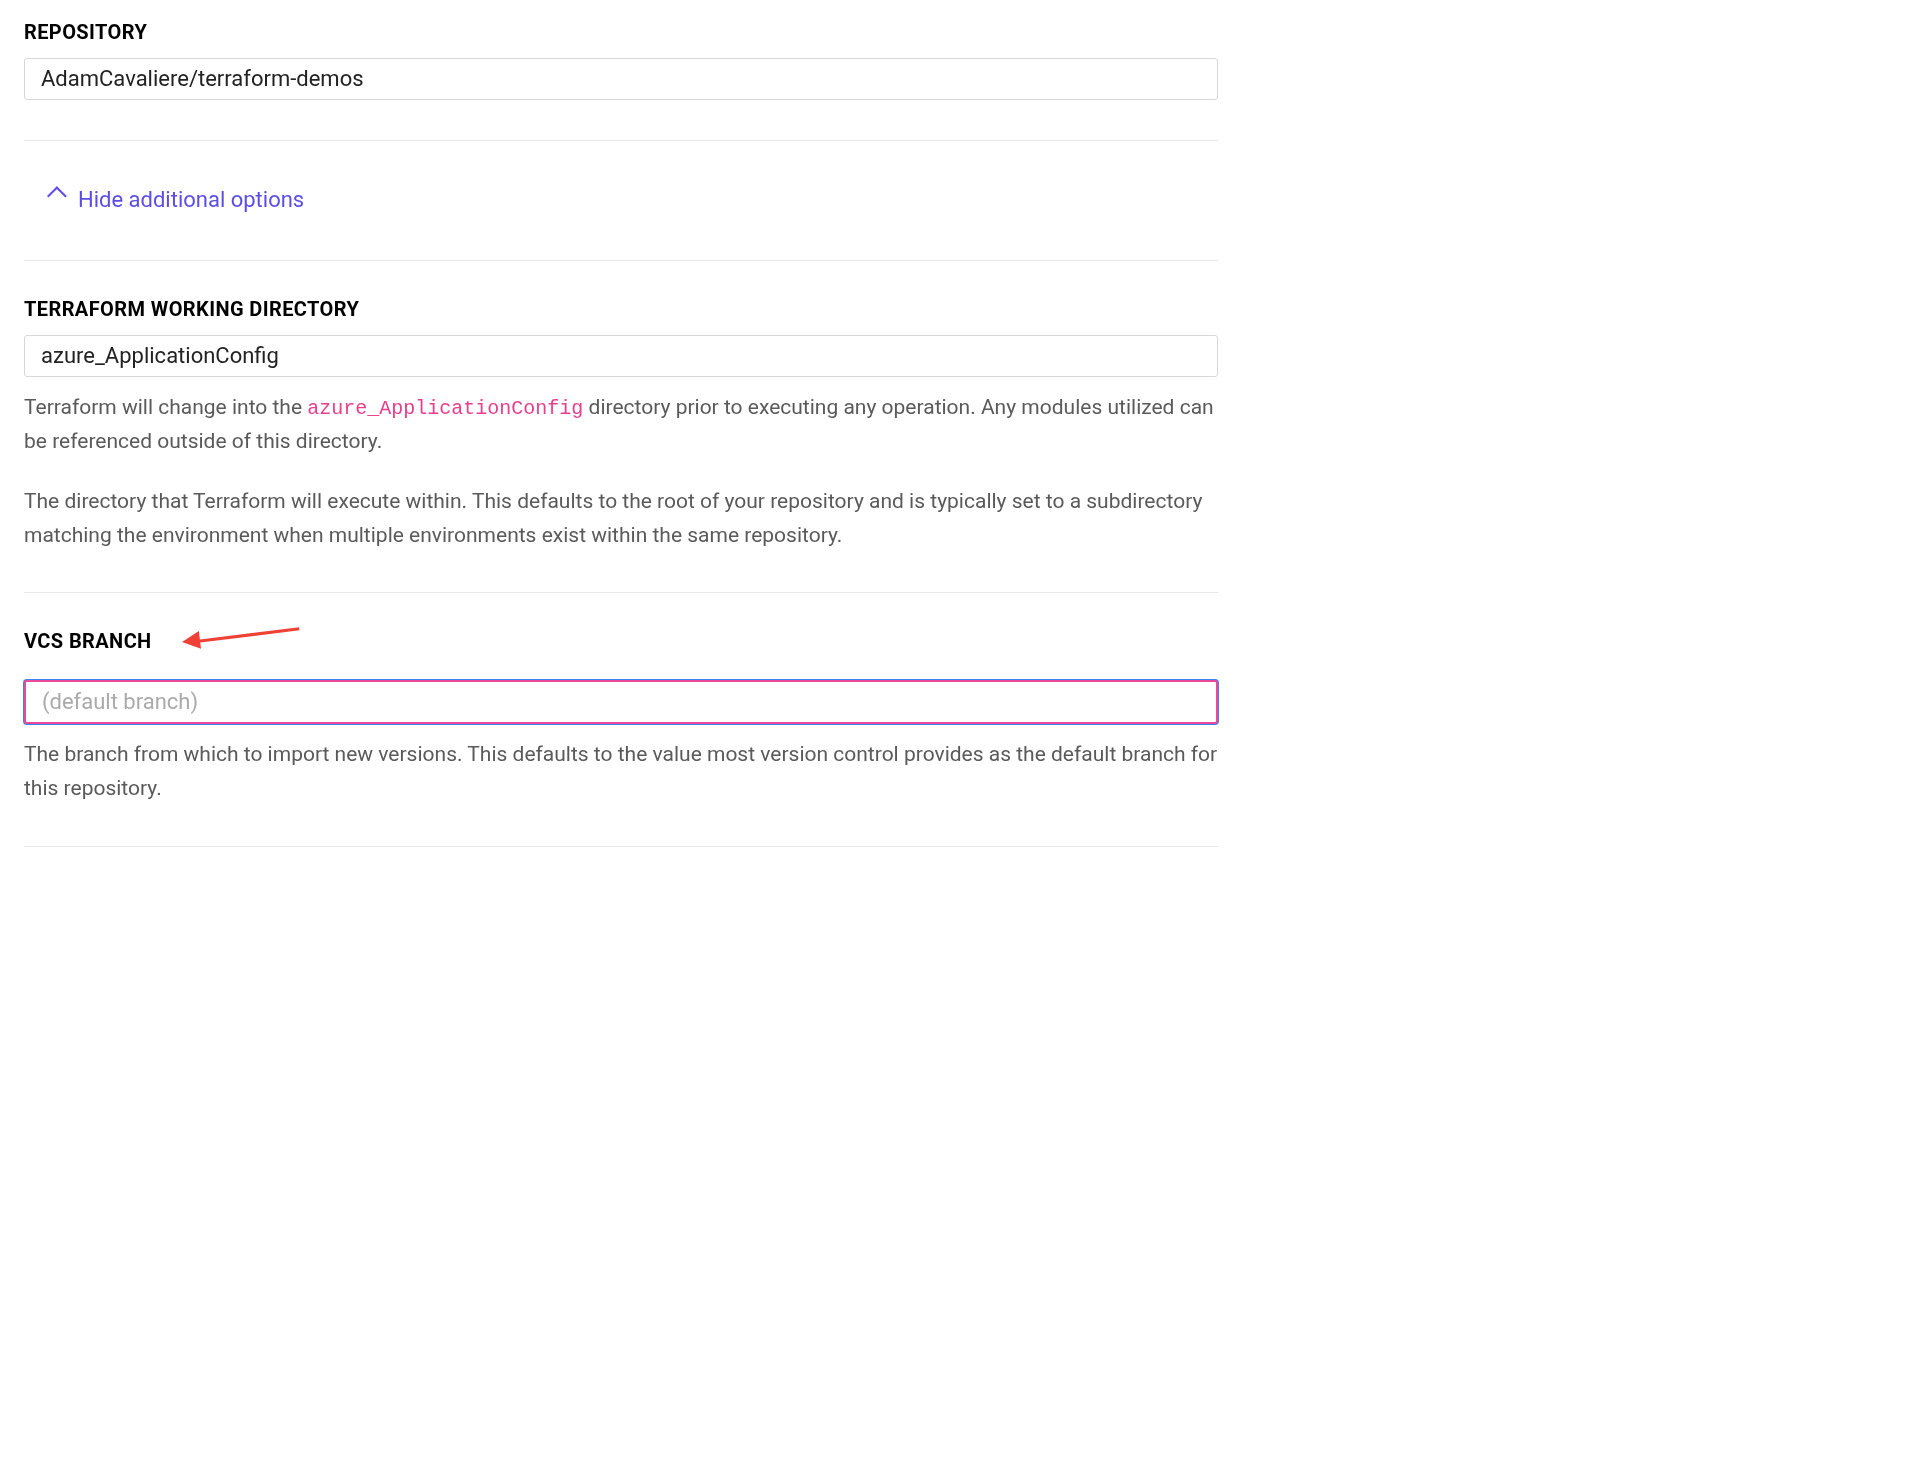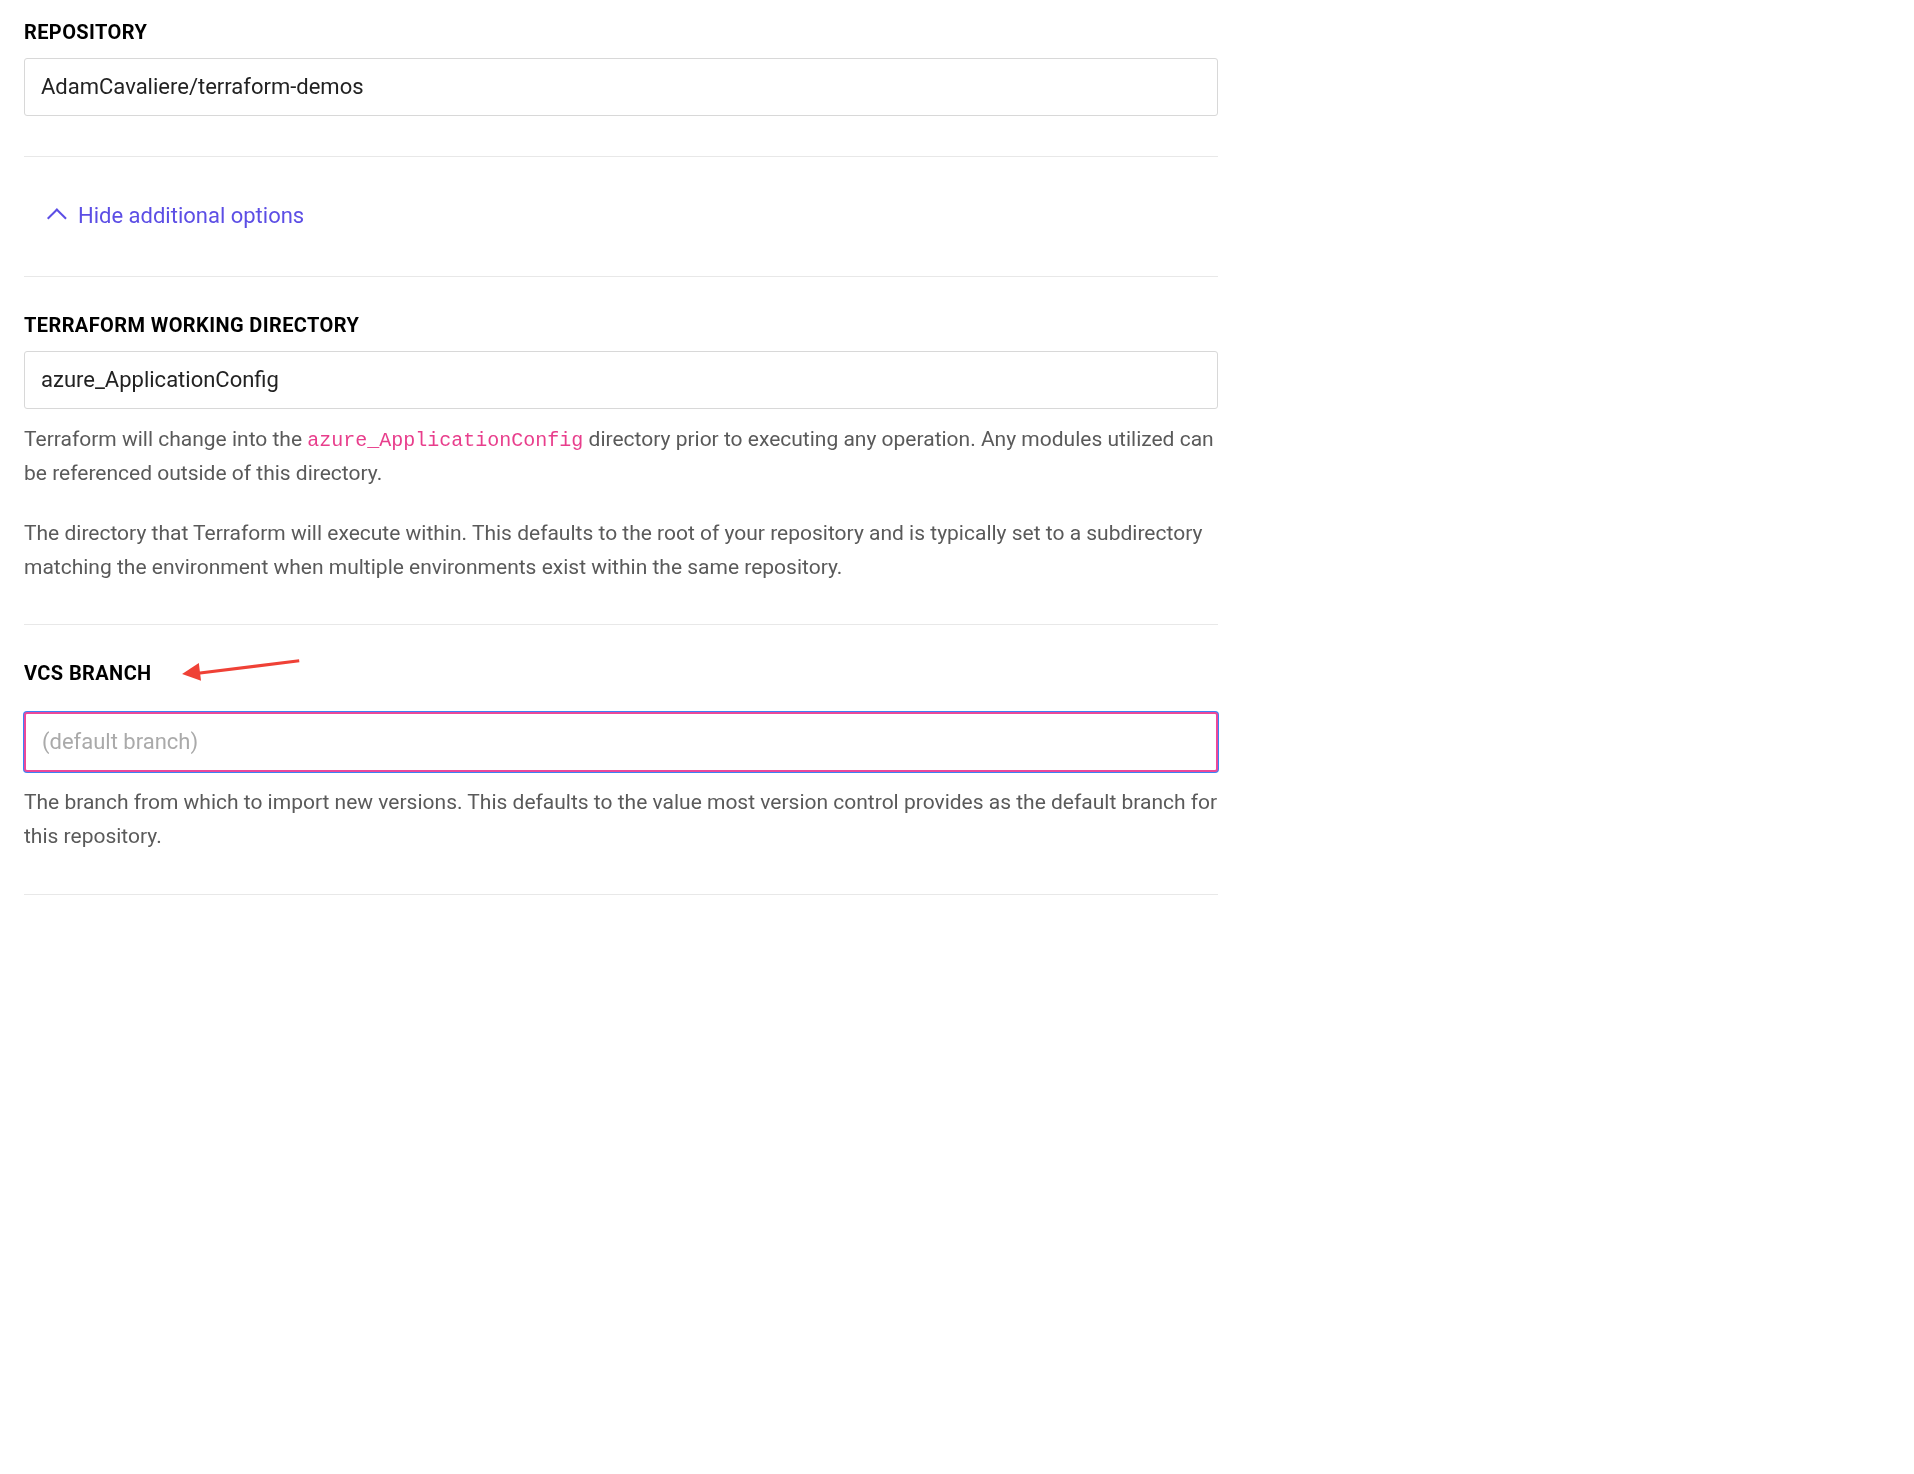--- a/index.html
+++ b/index.html
@@ -15,21 +15,21 @@
     font-size: 20px;
     font-weight: 700;
     letter-spacing: 0.4px;
     color: #000;
     margin-bottom: 14px;
     display: block;
   }
   .text-input {
     width: 100%;
     font-size: 22px;
-    padding: 16px 16px;
+    padding: 8px 16px;
     border: 1px solid #d8d8d8;
     border-radius: 3px;
     color: #222;
     background: #fff;
     font-family: inherit;
     line-height: 1.1;
   }
   .text-input::placeholder { color: #aaa; }
   .text-input.focused {
     border: 2px solid #ec4899;
@@ -43,21 +43,21 @@
     margin-top: 14px;
   }
   .help + .help { margin-top: 26px; }
   hr.sep {
     border: none;
     border-top: 1px solid #e8e8e8;
     margin: 40px 0 36px 0;
   }
   .toggle-row {
     display: inline-flex;
-    align-items: center;
+    align-items: flex-start;
     gap: 12px;
     margin: 10px 0 8px 28px;
     color: #5c4ee5;
     font-size: 22px;
     cursor: pointer;
     user-select: none;
   }
   .chevron-up {
     width: 14px;
     height: 14px;

